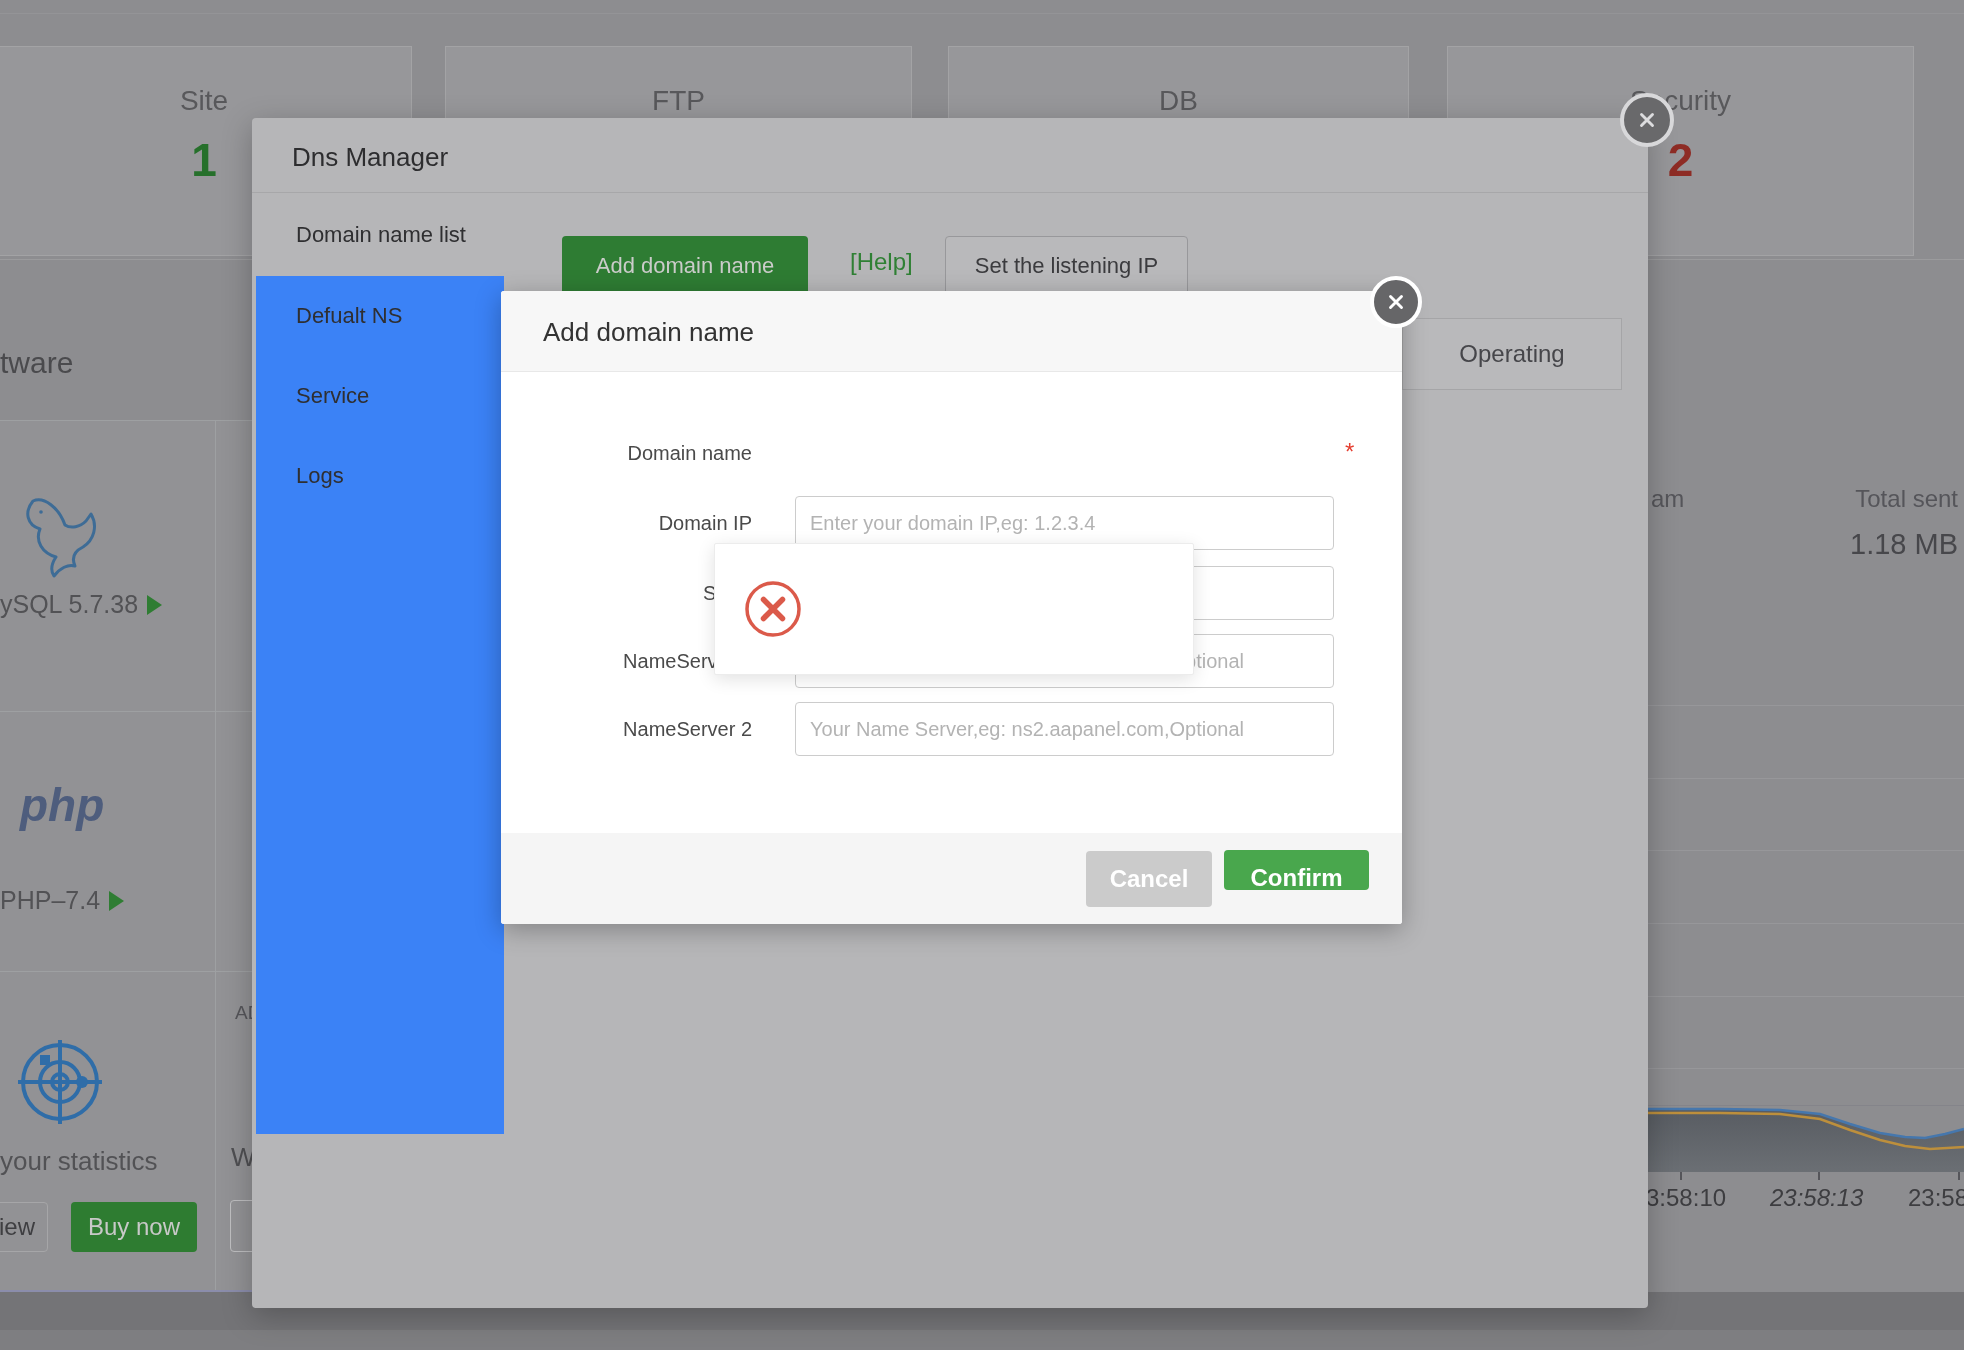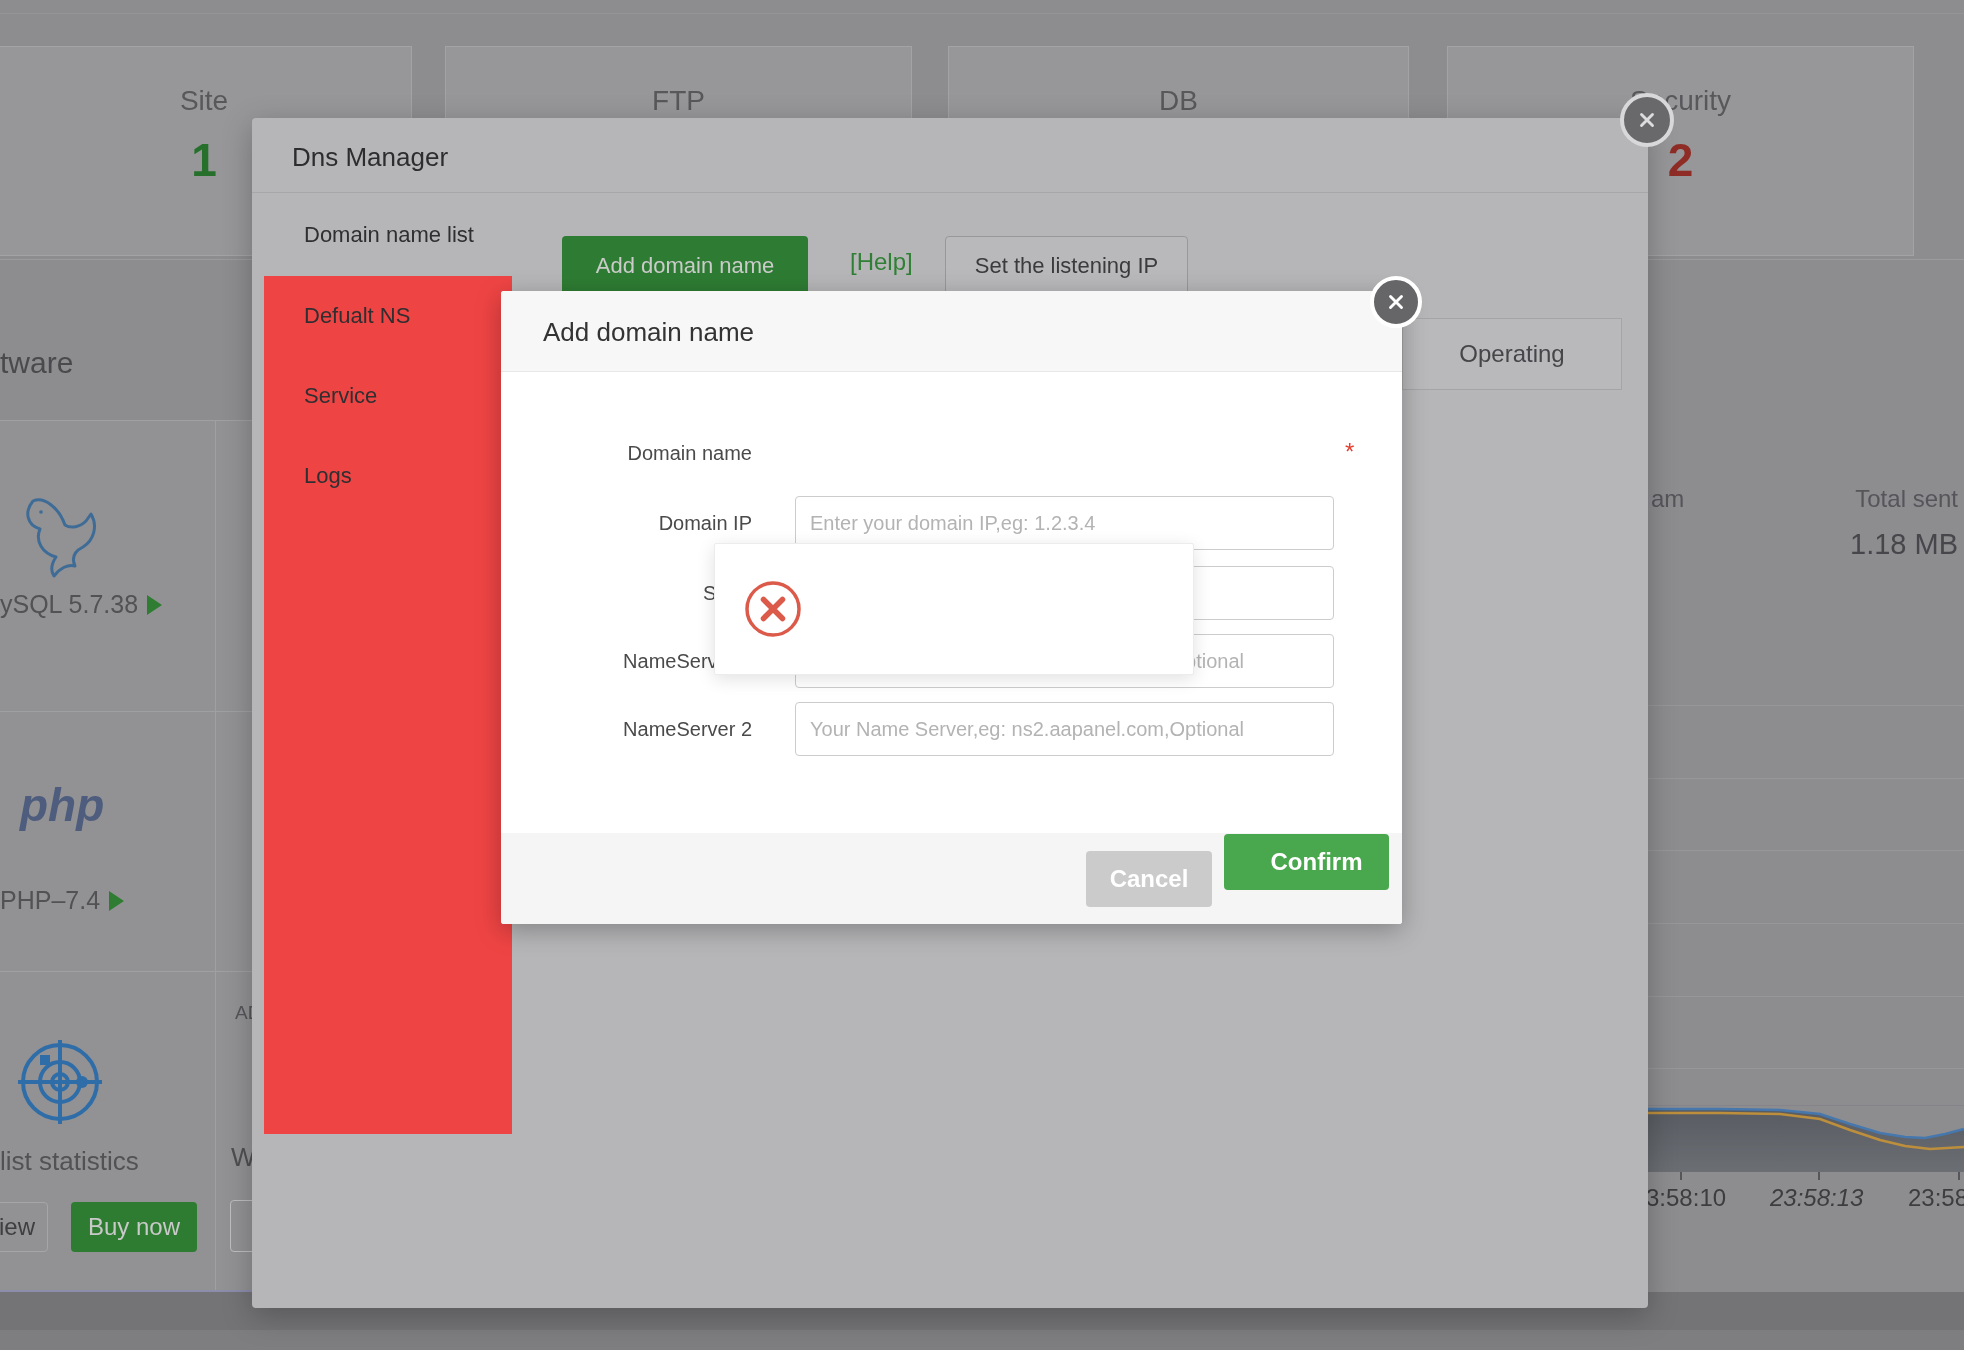--- a/index.html
+++ b/index.html
@@ -31,21 +31,21 @@
   .gridline{left:1648px;width:316px;height:1px;background:#97979a;}
   .gridline-top{background:#84848a;}
   .tickmark{top:1172px;width:2px;height:8px;background:#55555a;}
   .axis-label{top:1184px;font-size:24px;color:#3d3d40;white-space:nowrap;}
   .bstrip1{left:0;top:1292px;width:1964px;height:38px;background:#747477;}
   .bstrip2{left:0;top:1330px;width:1964px;height:20px;background:#7e7e81;}
   
   .dns-modal{left:252px;top:118px;width:1396px;height:1190px;background:#b6b6b8;border-radius:4px;box-shadow:0 8px 30px rgba(0,0,0,.25);z-index:10;}
   .dns-header{left:0;top:0;width:100%;height:75px;border-bottom:1px solid #a7a7a9;box-sizing:border-box;}
   .dns-title{left:40px;top:24px;font-size:26px;color:#2d2d2f;}
-  .dns-sidebar{left:12px;top:76px;width:248px;height:940px;background:#ef4444;}
+  .dns-sidebar{left:4px;top:76px;width:248px;height:940px;background:#3b82f6;}
   .side-item{width:248px;height:80px;line-height:80px;padding-left:40px;box-sizing:border-box;font-size:22px;color:#2f2f31;cursor:pointer;}
   .side-item.active{height:82px;line-height:82px;background:#b6b6b8;}
   .btn-green{background:#2e7c33;border-radius:4px;color:#cbccca;text-align:center;}
   .dns-add-btn{left:310px;top:118px;width:246px;height:60px;font-size:22px;line-height:60px;}
   .dns-help{left:598px;top:130px;font-size:24px;color:#2f8034;}
   .dns-setip{left:693px;top:118px;width:243px;height:60px;background:#b9b9bb;border:1px solid #98989b;border-radius:4px;box-sizing:border-box;font-size:22px;color:#3b3b3e;line-height:58px;text-align:center;}
   .dns-operating{left:1150px;top:200px;width:220px;height:72px;background:#b9b9bb;border:1px solid #a5a5a7;box-sizing:border-box;font-size:24px;color:#46464a;line-height:70px;text-align:center;}
   .close-circle{border-radius:50%;box-sizing:border-box;display:flex;align-items:center;justify-content:center;cursor:pointer;}
   .dns-close{left:1620px;top:93px;width:54px;height:54px;background:#69696b;border:4px solid #d8d8da;z-index:12;}
   
@@ -54,21 +54,21 @@
   .am-title{left:42px;top:26px;font-size:26px;color:#333333;}
   .am-close{left:1370px;top:276px;width:52px;height:52px;background:#666668;border:4px solid #ffffff;z-index:22;}
   .form-row{left:0;width:100%;height:65px;}
   .f-label{left:0;top:0;width:251px;height:54px;line-height:54px;text-align:right;font-size:20px;color:#4a4a4a;}
   .f-label-frag{left:202px;top:0;height:54px;line-height:54px;font-size:20px;color:#4a4a4a;}
   .f-input{left:294px;top:0;width:539px;height:54px;border:1px solid #cccccc;border-radius:4px;box-sizing:border-box;font-size:20px;color:#333;padding:0 14px;font-family:"Liberation Sans","DejaVu Sans",sans-serif;outline:none;background:#fff;}
   .f-input::placeholder{color:#b3b3b3;opacity:1;}
   .f-req{left:844px;top:12px;font-size:24px;color:#e53e30;}
   .am-footer{left:0;top:542px;width:100%;height:91px;background:#f5f5f5;border-radius:0 0 3px 3px;}
   .btn-cancel{left:585px;top:18px;width:126px;height:56px;background:#cbcbcb;border-radius:4px;color:#ffffff;font-size:24px;font-weight:bold;line-height:56px;text-align:center;cursor:pointer;}
-  .btn-confirm{left:723px;top:1px;width:145px;height:56px;background:#49a74d;border-radius:4px;color:#ffffff;font-size:24px;font-weight:bold;line-height:56px;text-align:center;cursor:pointer;padding-left:20px;}
+  .btn-confirm{left:723px;top:17px;width:145px;height:40px;background:#49a74d;border-radius:4px;color:#ffffff;font-size:24px;font-weight:bold;line-height:56px;text-align:center;cursor:pointer;}
   
   .toast{left:714px;top:543px;width:478px;height:130px;background:#ffffff;border:1px solid #ececec;border-radius:2px;box-shadow:0 4px 18px rgba(0,0,0,.12);z-index:30;}
   .toast-icon{left:28px;top:35px;width:60px;height:60px;}
   .toast-text{left:110px;top:0;height:130px;line-height:130px;font-size:28px;color:#3c3c3e;white-space:nowrap;}
   .nowrap{white-space:nowrap;overflow:hidden;}
 </style>
 </head>
 <body>
 
 <div class="page">
@@ -121,21 +121,21 @@
   <svg class="abs" style="left:16px;top:1038px;" width="88" height="88" viewBox="0 0 88 88">
     <circle cx="44" cy="44" r="37" fill="none" stroke="#2f6da8" stroke-width="4"></circle>
     <circle cx="44" cy="44" r="20" fill="none" stroke="#2f6da8" stroke-width="4"></circle>
     <circle cx="44" cy="44" r="8" fill="none" stroke="#2f6da8" stroke-width="4"></circle>
     <line x1="44" y1="2" x2="44" y2="86" stroke="#2f6da8" stroke-width="4"></line>
     <line x1="2" y1="44" x2="86" y2="44" stroke="#2f6da8" stroke-width="4"></line>
     <rect x="24" y="17" width="10" height="10" fill="#2f6da8"></rect>
     <circle cx="66" cy="44" r="6" fill="#2f6da8"></circle>
   </svg>
   <div class="abs cell-label" style="left:0;top:1146px;font-size:26px;">
-    <span>list statistics</span>
+    <span>your statistics</span>
   </div>
 
   <div class="abs btn-view">iew</div>
   <div class="abs btn-buynow">Buy now</div>
 
   <div class="abs frag-ad">AD</div>
   <div class="abs frag-w">W</div>
   <div class="abs partial-box"></div>
 
   <div class="abs traffic-label" style="left:1651px;">am</div>

